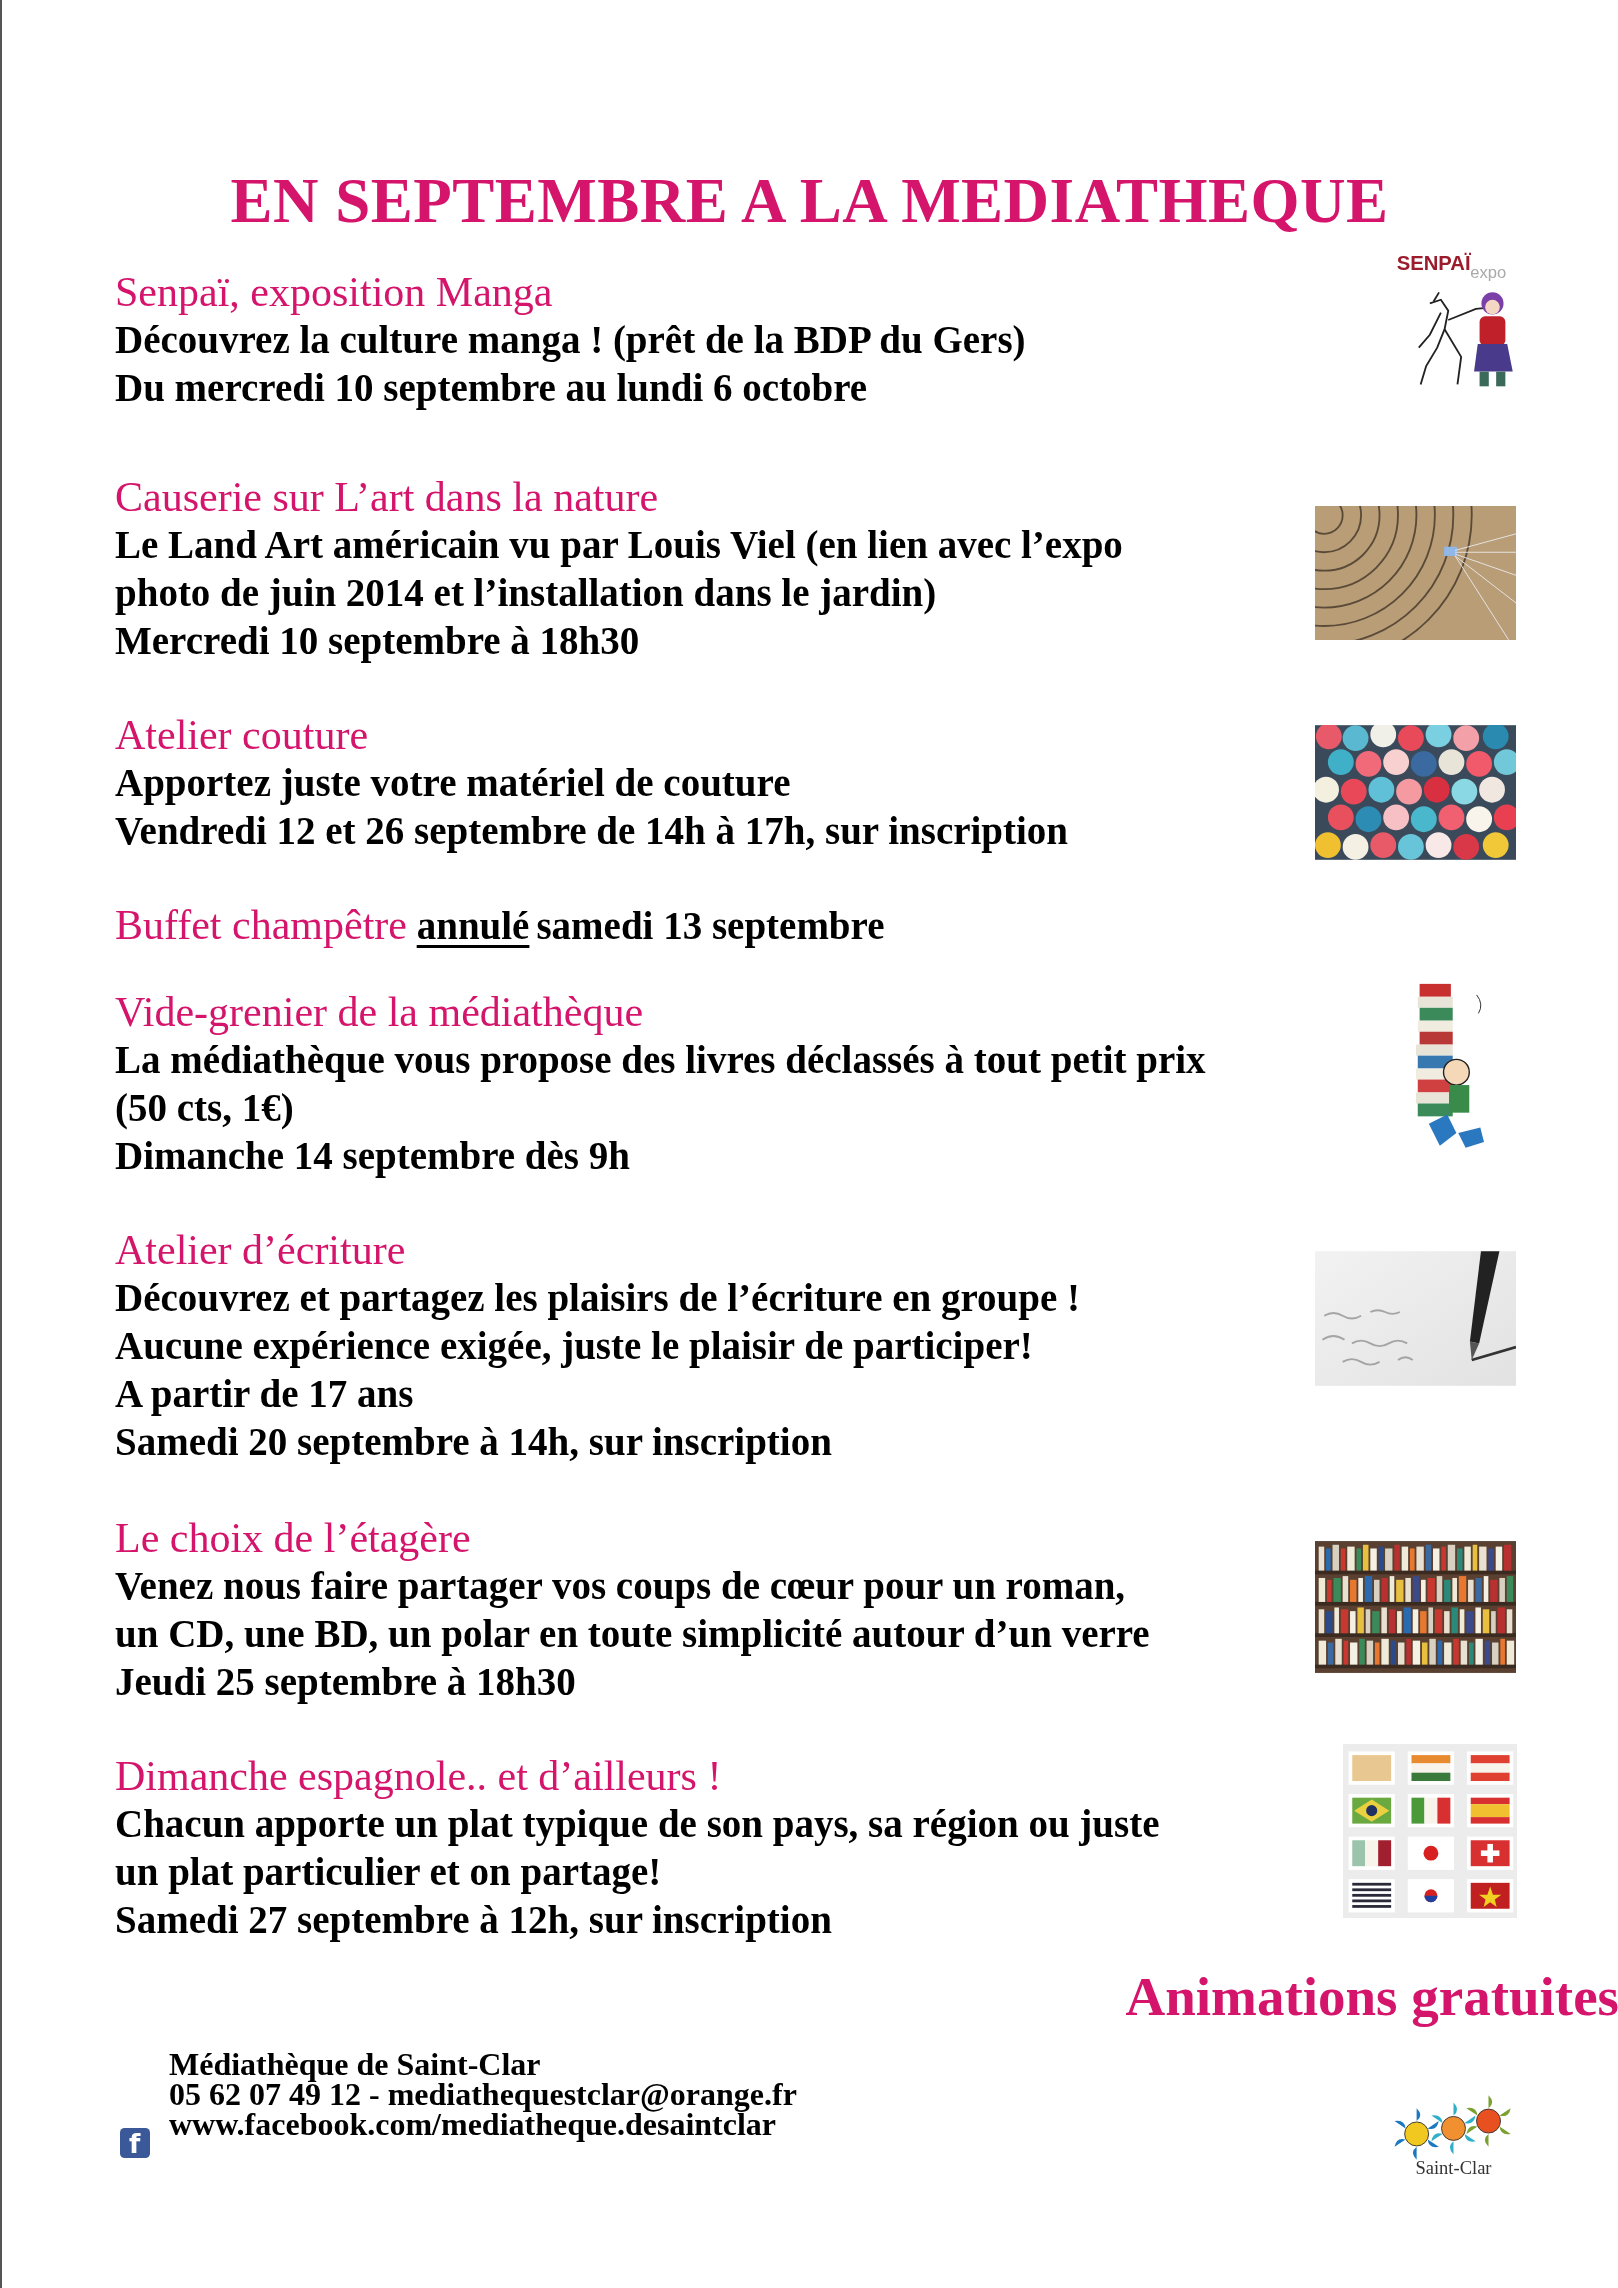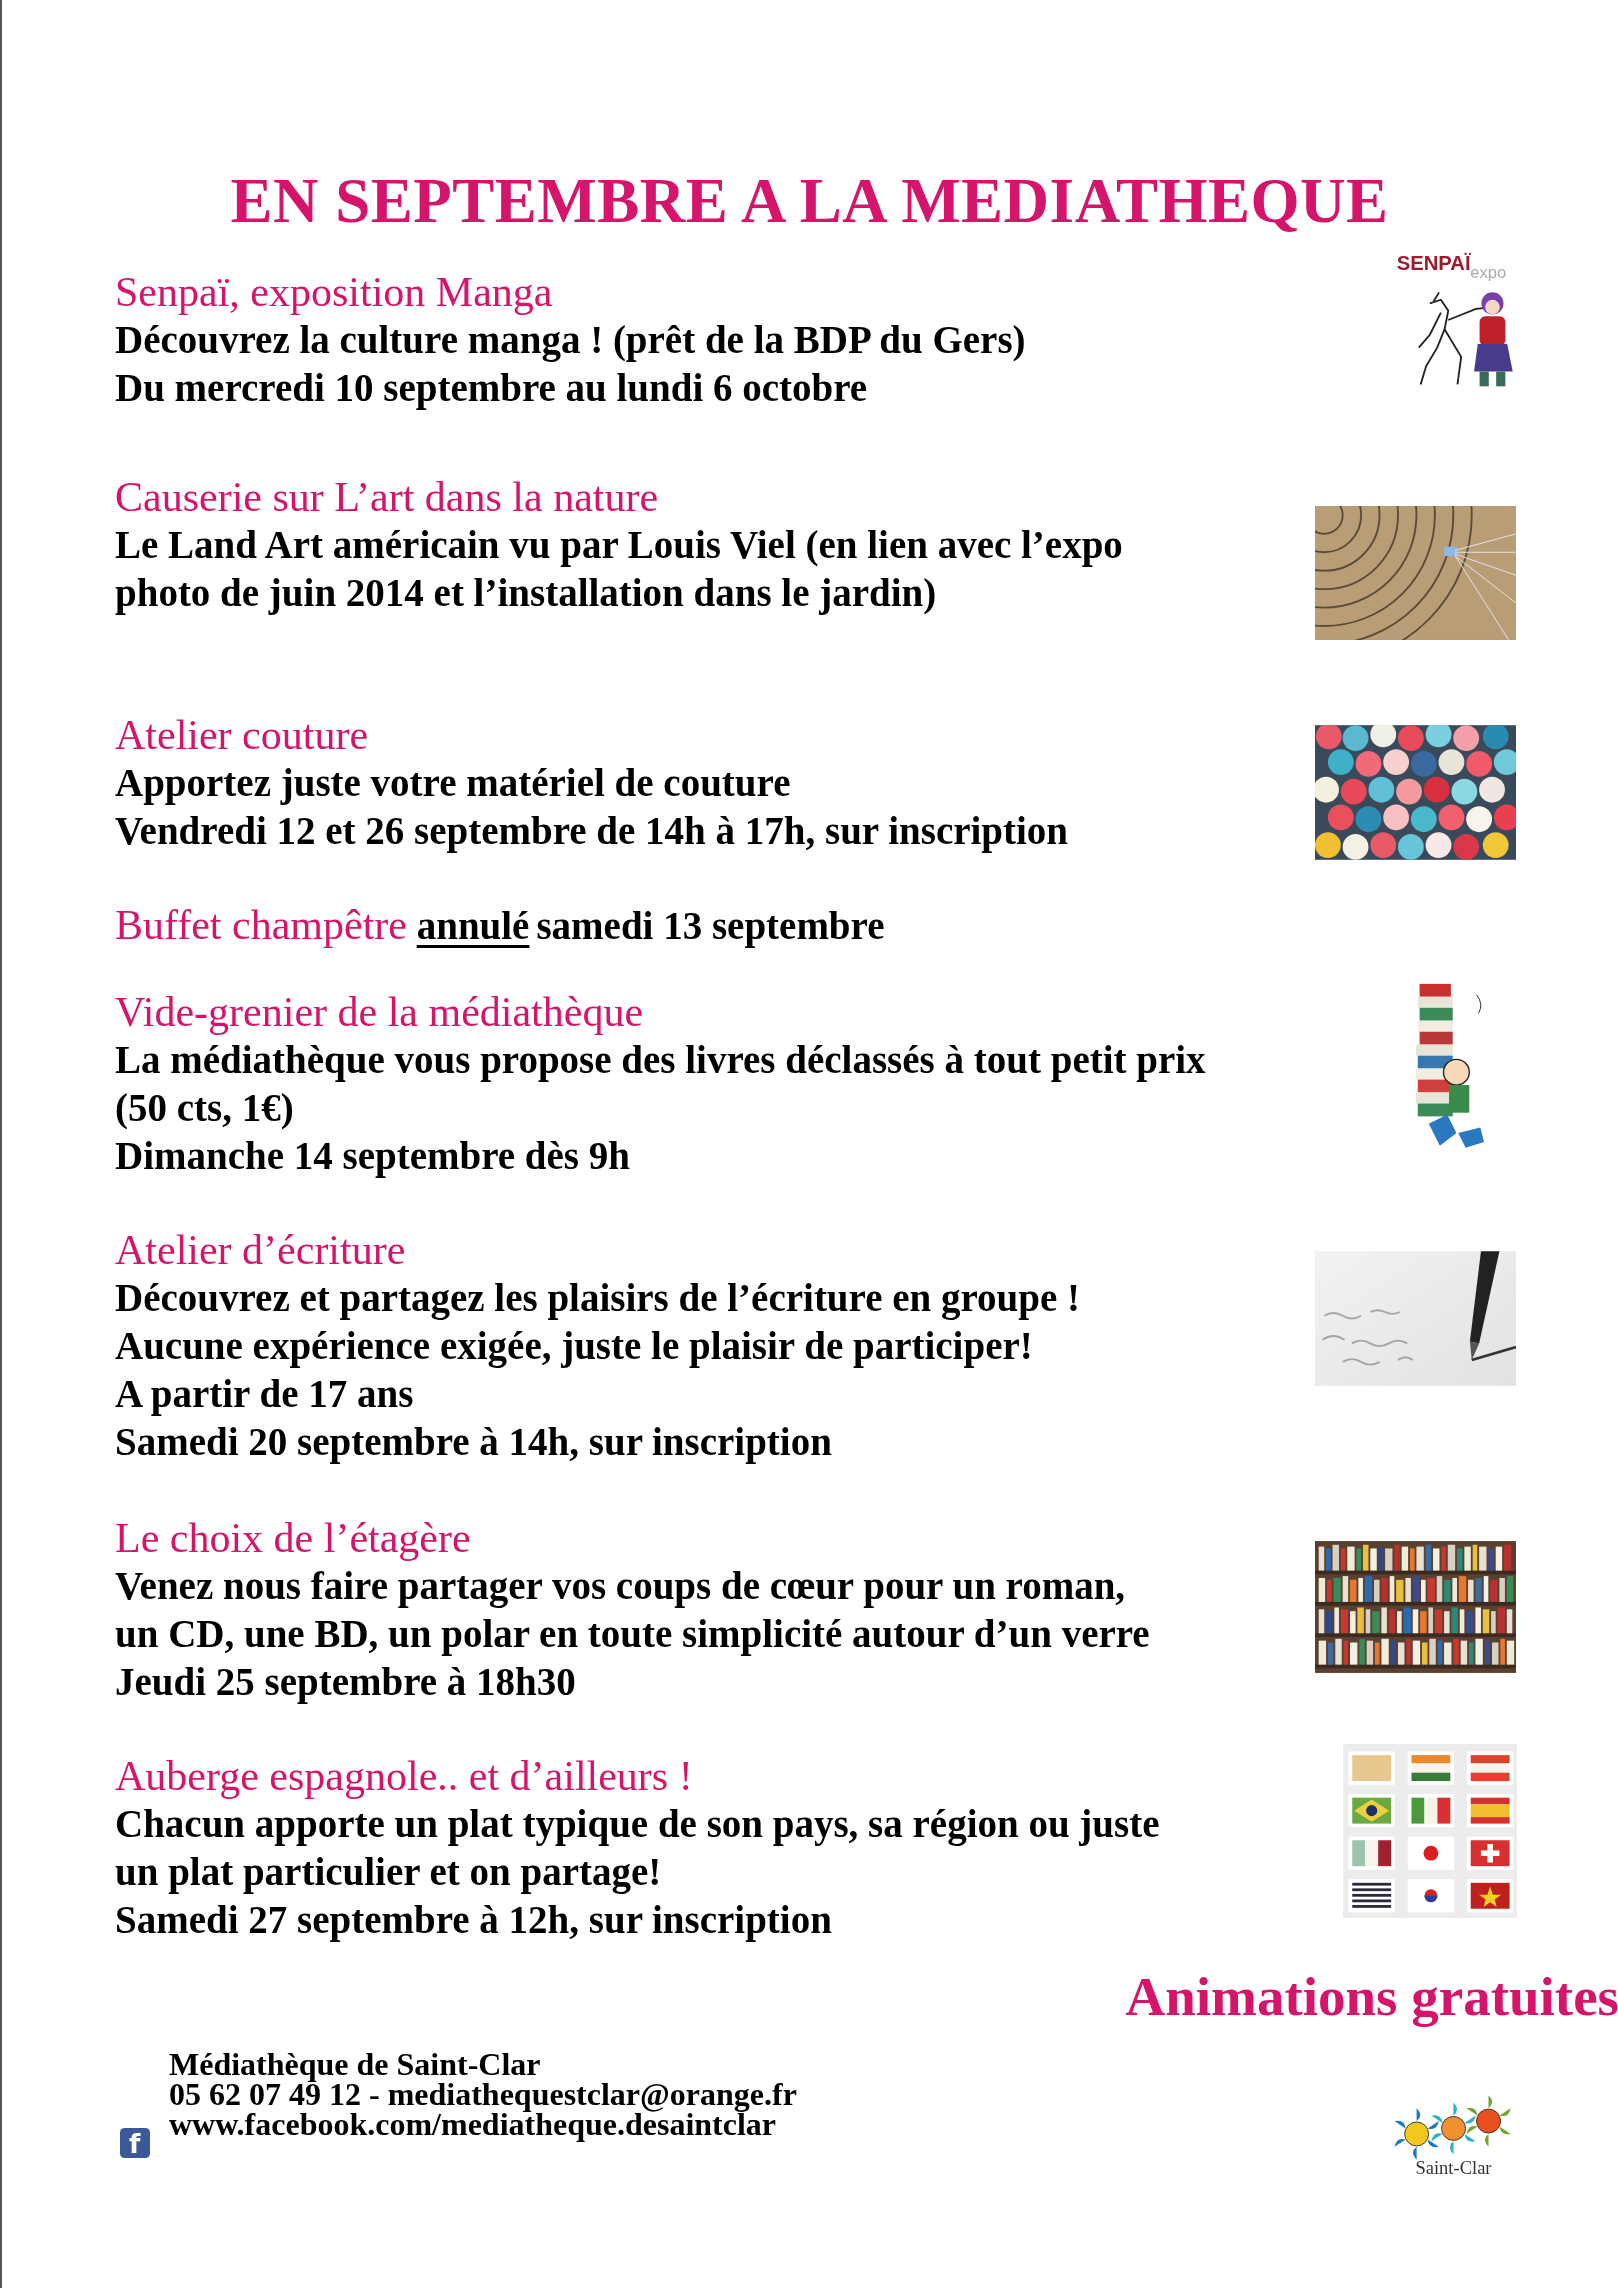--- a/index.html
+++ b/index.html
@@ -56,20 +56,21 @@
     <path d="M92 106 L124 106 L130 136 L88 136 Z" fill="#4a3a8c"></path>
     <rect x="94" y="136" width="10" height="16" fill="#3c6a5a"></rect>
     <rect x="112" y="136" width="10" height="16" fill="#3c6a5a"></rect>
   </svg>
 </div>
 
 <div class="section" style="top:473px">
   <div class="heading" style="color:#d4156b">Causerie sur L’art dans la nature</div>
   <div class="line">Le Land Art américain vu par Louis Viel (en lien avec l’expo</div>
   <div class="line">photo de juin 2014 et l’installation dans le jardin)</div>
+  <div class="line">Mercredi 10 septembre à 18h30</div>
 </div>
 <div class="pic" style="left:1315px; top:506px; width:201px; height:134px; background:#b59a74;">
   <svg width="201" height="134" viewBox="0 0 218 145">
     <rect width="218" height="145" fill="#b89d77"></rect>
     <g fill="none" stroke="#5a4a38" stroke-width="2">
       <circle cx="10" cy="10" r="20"></circle>
         <circle cx="10" cy="10" r="40"></circle>
         <circle cx="10" cy="10" r="60"></circle>
       <circle cx="10" cy="10" r="80"></circle>
         <circle cx="10" cy="10" r="100"></circle>
@@ -322,21 +323,21 @@
       <rect x="174" y="106" width="8" height="28" fill="#f4f0e4"></rect>
         <rect x="184" y="108" width="6" height="26" fill="#3a4a8a"></rect>
       <rect x="192" y="110" width="7" height="24" fill="#d8d0c0"></rect>
         <rect x="201" y="106" width="5" height="28" fill="#e87830"></rect>
       <rect x="208" y="108" width="8" height="26" fill="#f0ead8"></rect>
     </g>
   </svg>
 </div>
 
 <div class="section" style="top:1752px">
-  <div class="heading" style="color:#d4156b">Auberge espagnole.. et d’ailleurs !</div>
+  <div class="heading" style="color:#d4156b">Dimanche espagnole.. et d’ailleurs !</div>
   <div class="line">Chacun apporte un plat typique de son pays, sa région ou juste</div>
   <div class="line">un plat particulier et on partage!</div>
   <div class="line">Samedi 27 septembre à 12h, sur inscription</div>
 </div>
 <div class="pic" style="left:1343px; top:1744px; width:174px; height:174px; background:#eeeeee;">
   <svg width="174" height="174" viewBox="0 0 188 188">
     <rect width="188" height="188" fill="#ececec"></rect>
 
     <rect x="6" y="8" width="50" height="36" fill="#fff"></rect>
       <rect x="10" y="12" width="42" height="28" fill="#e8c890"></rect>

